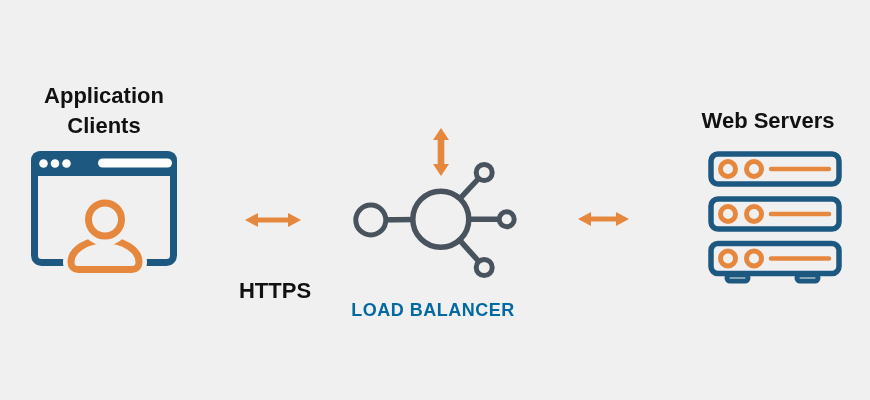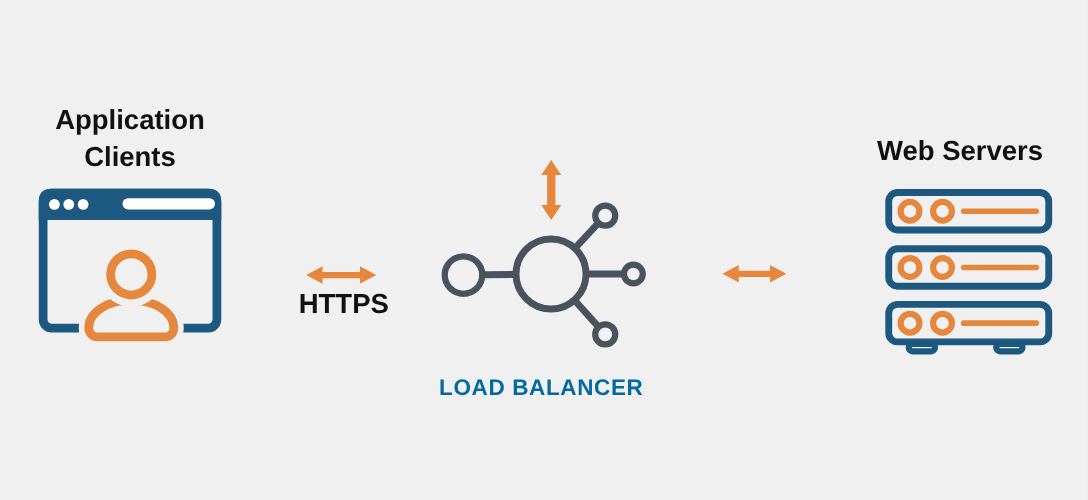--- a/index.html
+++ b/index.html
@@ -34,20 +34,21 @@
     white-space:nowrap;
   }
   .proto{
     position:absolute;
     transform:translateX(-50%);
     text-align:center;
     color:#111111;
     font-size:22px;
     font-weight:600;
     white-space:nowrap;
+    margin-top:48px;
   }
   .icon{position:absolute;}
 </style>
 </head>
 <body>
 
 <div class="stage">
 
   <div class="label" style="left:104px;top:81px;">
     <div>Application</div>

